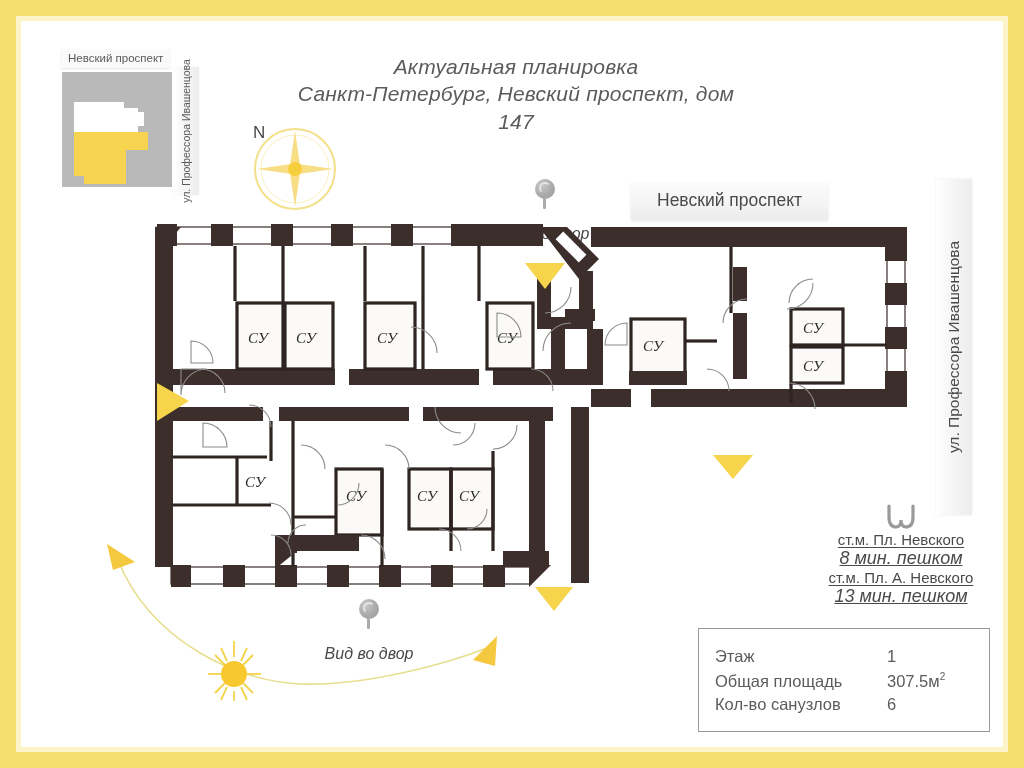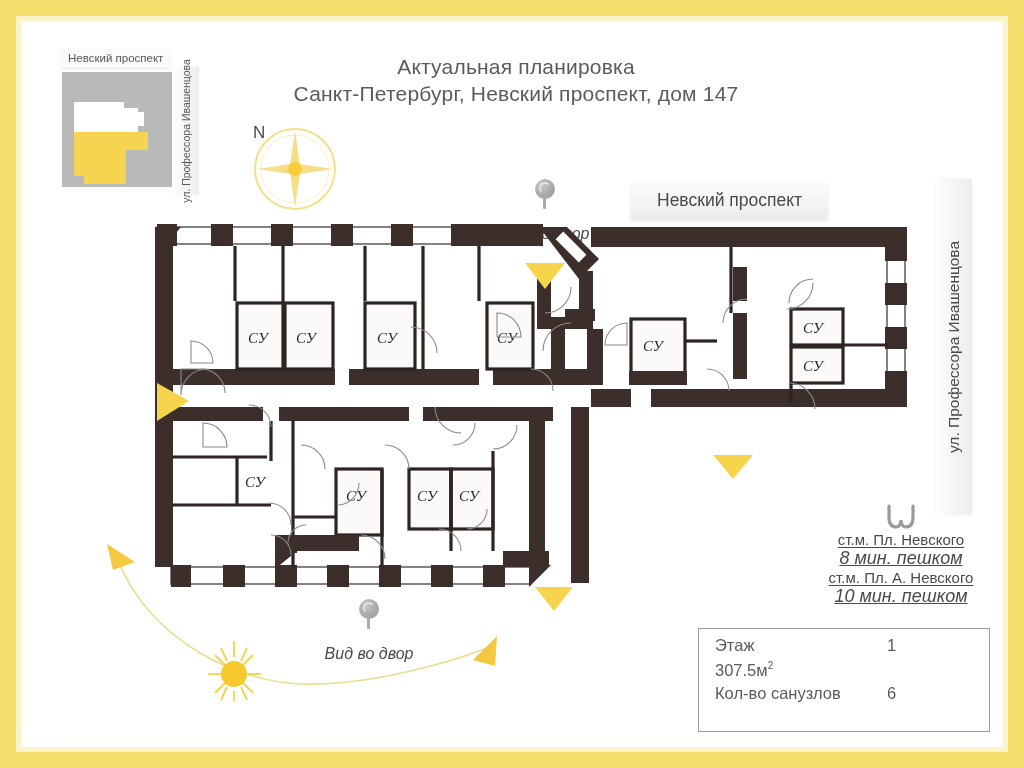--- a/index.html
+++ b/index.html
@@ -9,21 +9,21 @@
     font-family:"Liberation Sans", sans-serif;
     position:relative;
   }
   #frame-outer{position:absolute;inset:0;background:#F4DF6E;}
   #frame-mid{position:absolute;left:16px;top:16px;right:16px;bottom:16px;background:#FBF4C9;}
   #frame-inner-line{position:absolute;left:21px;top:21px;right:21px;bottom:21px;background:#FFFFFF;}
   #canvas{position:absolute;left:31px;top:31px;width:962px;height:706px;background:#FFFFFF;overflow:hidden;}
 
   
   #title-block{position:absolute;left:250px;top:22px;width:470px;text-align:center;color:#5B5B5B;line-height:1.30;}
-  #title-block .t-l{font-size:21px;letter-spacing:0.2px;}
+  #title-block .t-l{font-size:21px;letter-spacing:0.2px;font-style:italic;}
   #title-block .t-u{font-size:21px;text-decoration:underline;text-underline-offset:3px;}
 
   
   #minimap{position:absolute;left:22px;top:18px;width:165px;height:148px;}
   #minimap .mm-label{
     position:absolute;left:8px;top:0px;background:#FAFAFA;color:#5B5B5B;
     font-size:11.5px;padding:3px 7px 4px 7px;white-space:nowrap;
     box-shadow:0 1px 2px rgba(0,0,0,.10);
   }
   #minimap .mm-box{position:absolute;left:9px;top:23px;width:110px;height:115px;background:#B9B9B9;}
@@ -74,21 +74,21 @@
   .pin-text{font-style:italic;font-size:16px;color:#4A4A4A;margin-top:16px;white-space:nowrap;}
 
   
   #metro{position:absolute;left:762px;top:472px;width:216px;text-align:center;color:#4A4A4A;}
   #metro .m-ico{height:28px;}
   #metro .m-st{font-size:15px;text-decoration:underline;text-underline-offset:2px;white-space:nowrap;}
   #metro .m-wk{font-size:18px;font-style:italic;white-space:nowrap;text-decoration:underline;}
 
   
   #info-table{position:absolute;left:667px;top:597px;width:292px;height:104px;
-    border:1.4px solid #9A9AA0;box-sizing:border-box;padding:7px 14px 6px 16px;}
+    border:1.4px solid #9A9AA0;box-sizing:border-box;padding:18px 14px 6px 16px;}
   #info-table .row{display:flex;align-items:baseline;height:24px;}
   #info-table .k{flex:0 0 172px;font-size:16.5px;color:#5B5B5B;white-space:nowrap;}
   #info-table .v{font-size:16.5px;color:#5B5B5B;white-space:nowrap;}
   #info-table .v sup{font-size:10px;}
 
   
   #sunpath{position:absolute;left:60px;top:505px;width:420px;height:165px;}
 
   
   #plan{position:absolute;left:0;top:0;width:962px;height:706px;}
@@ -168,29 +168,30 @@
 
   <div id="metro">
     <div class="m-ico">
       <svg width="34" height="28" viewBox="0 0 34 28">
         <path d="M5 3 L5 14 Q5 24 12 24 Q17 24 17 17 Q17 24 22 24 Q29 24 29 14 L29 3" fill="none" stroke="#9A9A9A" stroke-width="3.2" stroke-linecap="round"></path>
       </svg>
     </div>
     <div class="m-st">ст.м. Пл. Невского</div>
     <div class="m-wk">8 мин. пешком</div>
     <div class="m-st">ст.м. Пл. А. Невского</div>
-    <div class="m-wk">10 мин. пешком</div>
+    <div class="m-wk">13 мин. пешком</div>
   </div>
 
   <div id="info-table">
     <div class="row">
       <div class="k">Этаж</div>
       <div class="v">1</div>
     </div>
     <div class="row">
+      <div class="k">Общая площадь</div>
       <div class="v"><span>307.5м</span><sup>2</sup></div>
     </div>
     <div class="row">
       <div class="k">Кол-во санузлов</div>
       <div class="v">6</div>
     </div>
   </div>
 
   <div id="sunpath">
     <svg width="420" height="165" viewBox="0 0 420 165">

